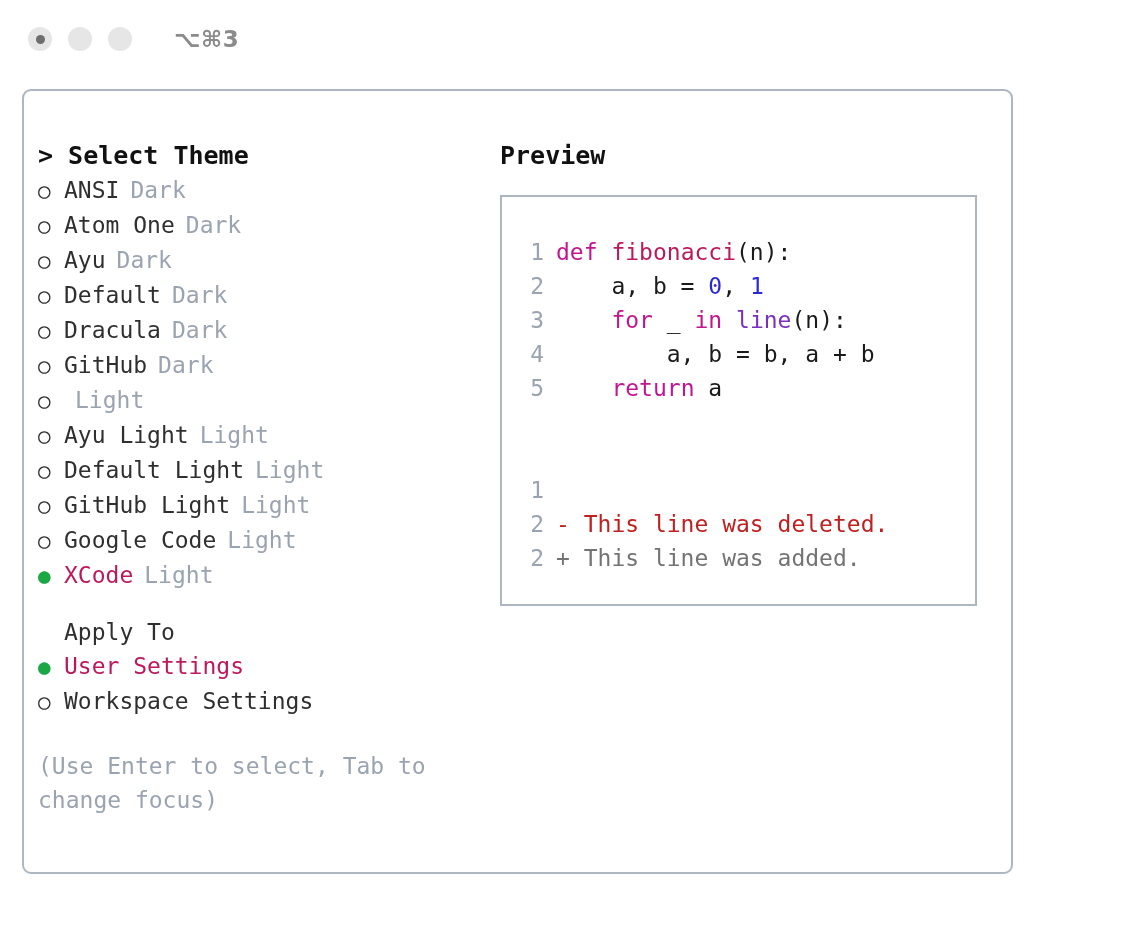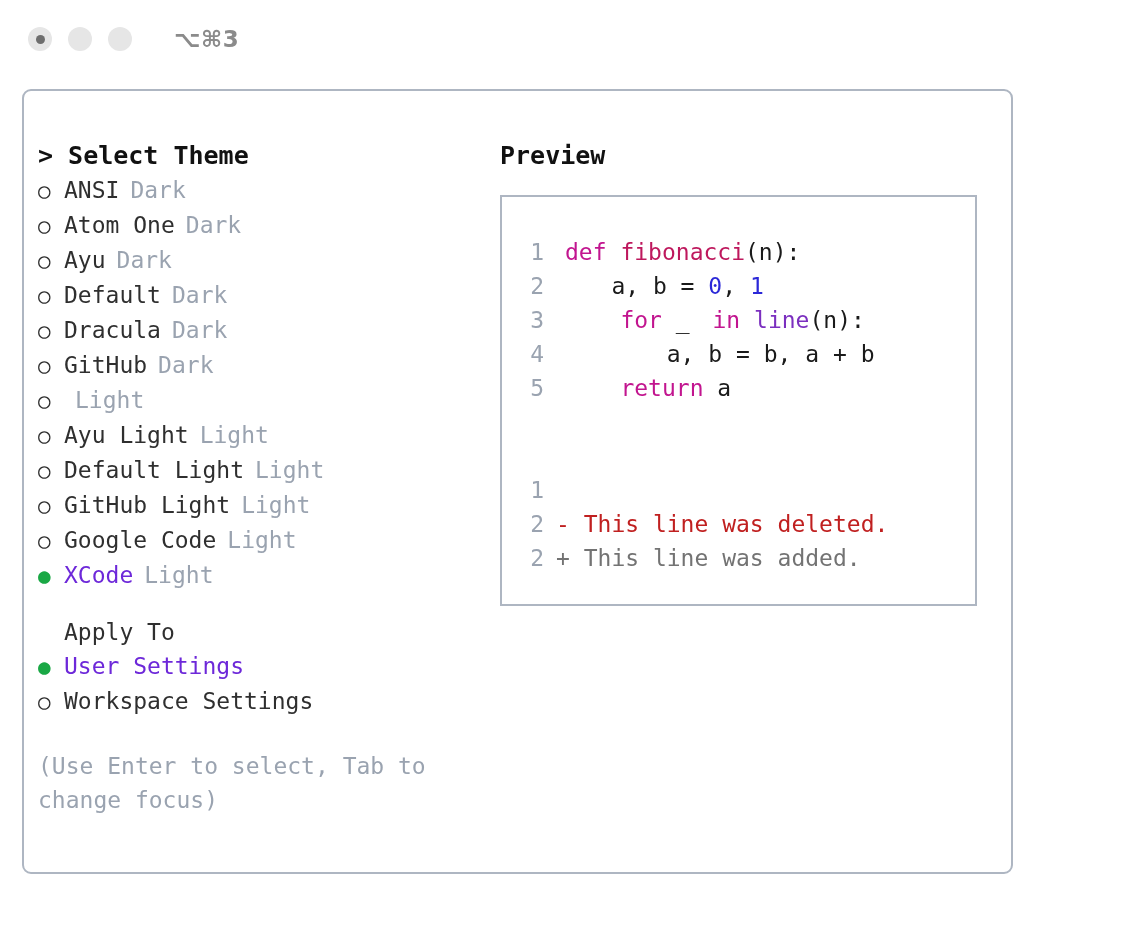--- a/index.html
+++ b/index.html
@@ -107,21 +107,21 @@
     display: inline-block;
     width: 26px;
     flex: none;
     font-size: 21px;
     color: #2f2f2f;
   }
   .bullet.sel {
     color: #1aa845;
     font-size: 21px;
   }
-  .row.selected .label { color: #6d28d9; }
+  .row.selected .label { color: #be185d; }
   .label { color: #2f2f2f; }
   .badge {
     color: #9aa3b0;
     margin-left: 11px;
   }
   .group-title {
     font-size: 23px;
     line-height: 34px;
     color: #2f2f2f;
     white-space: pre;
@@ -163,21 +163,21 @@
   .lnum {
     display: inline-block;
     width: 28px;
     text-align: right;
     color: #9aa3b0;
     flex: none;
     margin-right: 12px;
   }
   .blank-line { height: 34px; }
 
-  .tok-kw    { color: #c2158f; margin-left: 9px; }
+  .tok-kw    { color: #c2158f; }
   .tok-fn    { color: #be185d; }
   .tok-num   { color: #2b28d8; }
   .tok-bi    { color: #7b2fbf; }
   .tok-plain { color: #1a1a1a; }
   .tok-ctx   { color: #6e6e6e; }
   .tok-del   { color: #c02020; }
   .tok-add   { color: #737373; }
 </style>
 </head>
 <body>

